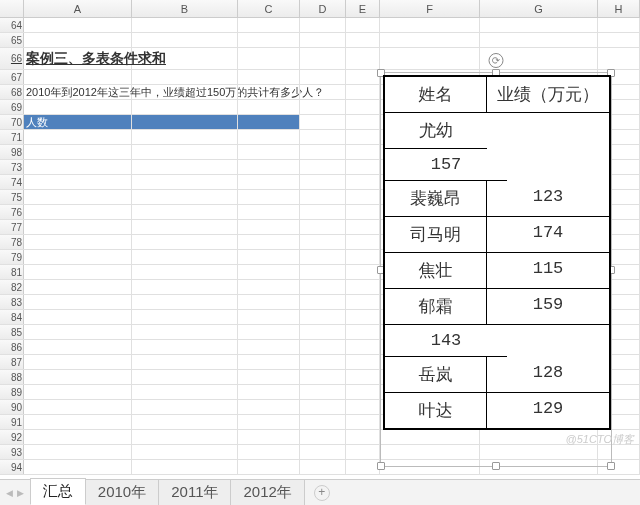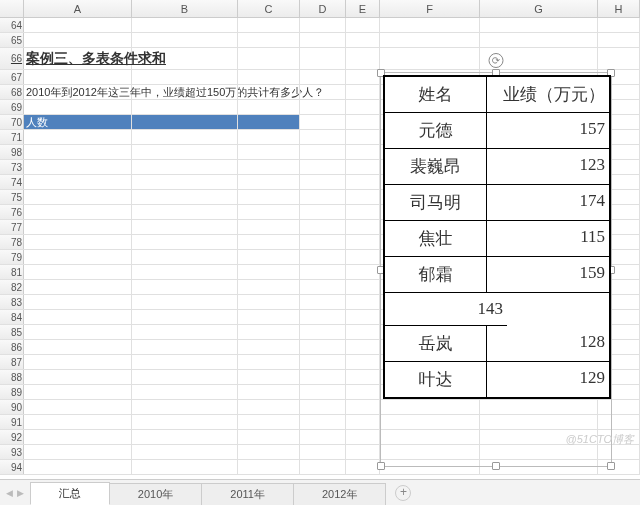--- a/index.html
+++ b/index.html
@@ -87,27 +87,27 @@
     top: 75px;
     border: 2px solid #000;
     background: #fff;
   }
   .et-row { display: flex; }
   .et-cell {
     border-right: 1.5px solid #000;
     border-bottom: 1.5px solid #000;
     text-align: center;
     font-size: 17px;
-    padding: 6px 4px;
-    font-family: Liberation Serif, serif;
+    padding: 6px 10px;
+    font-family: Liberation Mono, monospace;
   }
   .et-row:last-child .et-cell { border-bottom: none; }
   .et-cell:last-child { border-right: none; }
   .et-name { width: 102px; }
-  .et-val { width: 122px; text-align: right; }
+  .et-val { width: 122px; }
   .et-header { font-size: 17px; }
   
   .handle {
     position: absolute;
     width: 8px; height: 8px;
     background: #fff;
     border: 1px solid #999;
     border-radius: 1px;
   }
   .rot-icon {
@@ -146,25 +146,25 @@
   .nav-btns {
     display: flex;
     gap: 4px;
     padding: 0 6px;
     color: #bbb;
     font-size: 9px;
   }
   .nav-btn { cursor: pointer; }
   .tabs { display: flex; height: 100%; align-items: flex-end; }
   .tab {
-    padding: 3px 28px;
+    padding: 3px 12px;
     border: 1px solid #ccc;
     border-bottom: none;
     background: #eee;
-    font-size: 11px;
+    font-size: 15px;
     color: #555;
     margin-right: -1px;
     cursor: pointer;
   }
   .tab.active {
     background: #fff;
     color: #222;
     border-bottom: 1px solid #fff;
     position: relative;
     z-index: 1;
@@ -550,23 +550,23 @@
   </div>
 
   <div class="embed-table">
     <div class="et-row et-header">
       <div class="et-cell et-name">姓名</div>
       <div class="et-cell et-val">业绩（万元）</div>
     </div>
 
   <div id="et-body">
         <div class="et-row">
-        </div>
-        <div class="et-row">
-          <div class="et-cell et-name">元德</div>
+          <div class="et-cell et-name">尤幼</div>
+        </div>
+        <div class="et-row">
           <div class="et-cell et-val">157</div>
         </div>
         <div class="et-row">
           <div class="et-cell et-name">裴巍昂</div>
           <div class="et-cell et-val">123</div>
         </div>
         <div class="et-row">
           <div class="et-cell et-name">司马明</div>
           <div class="et-cell et-val">174</div>
         </div>

